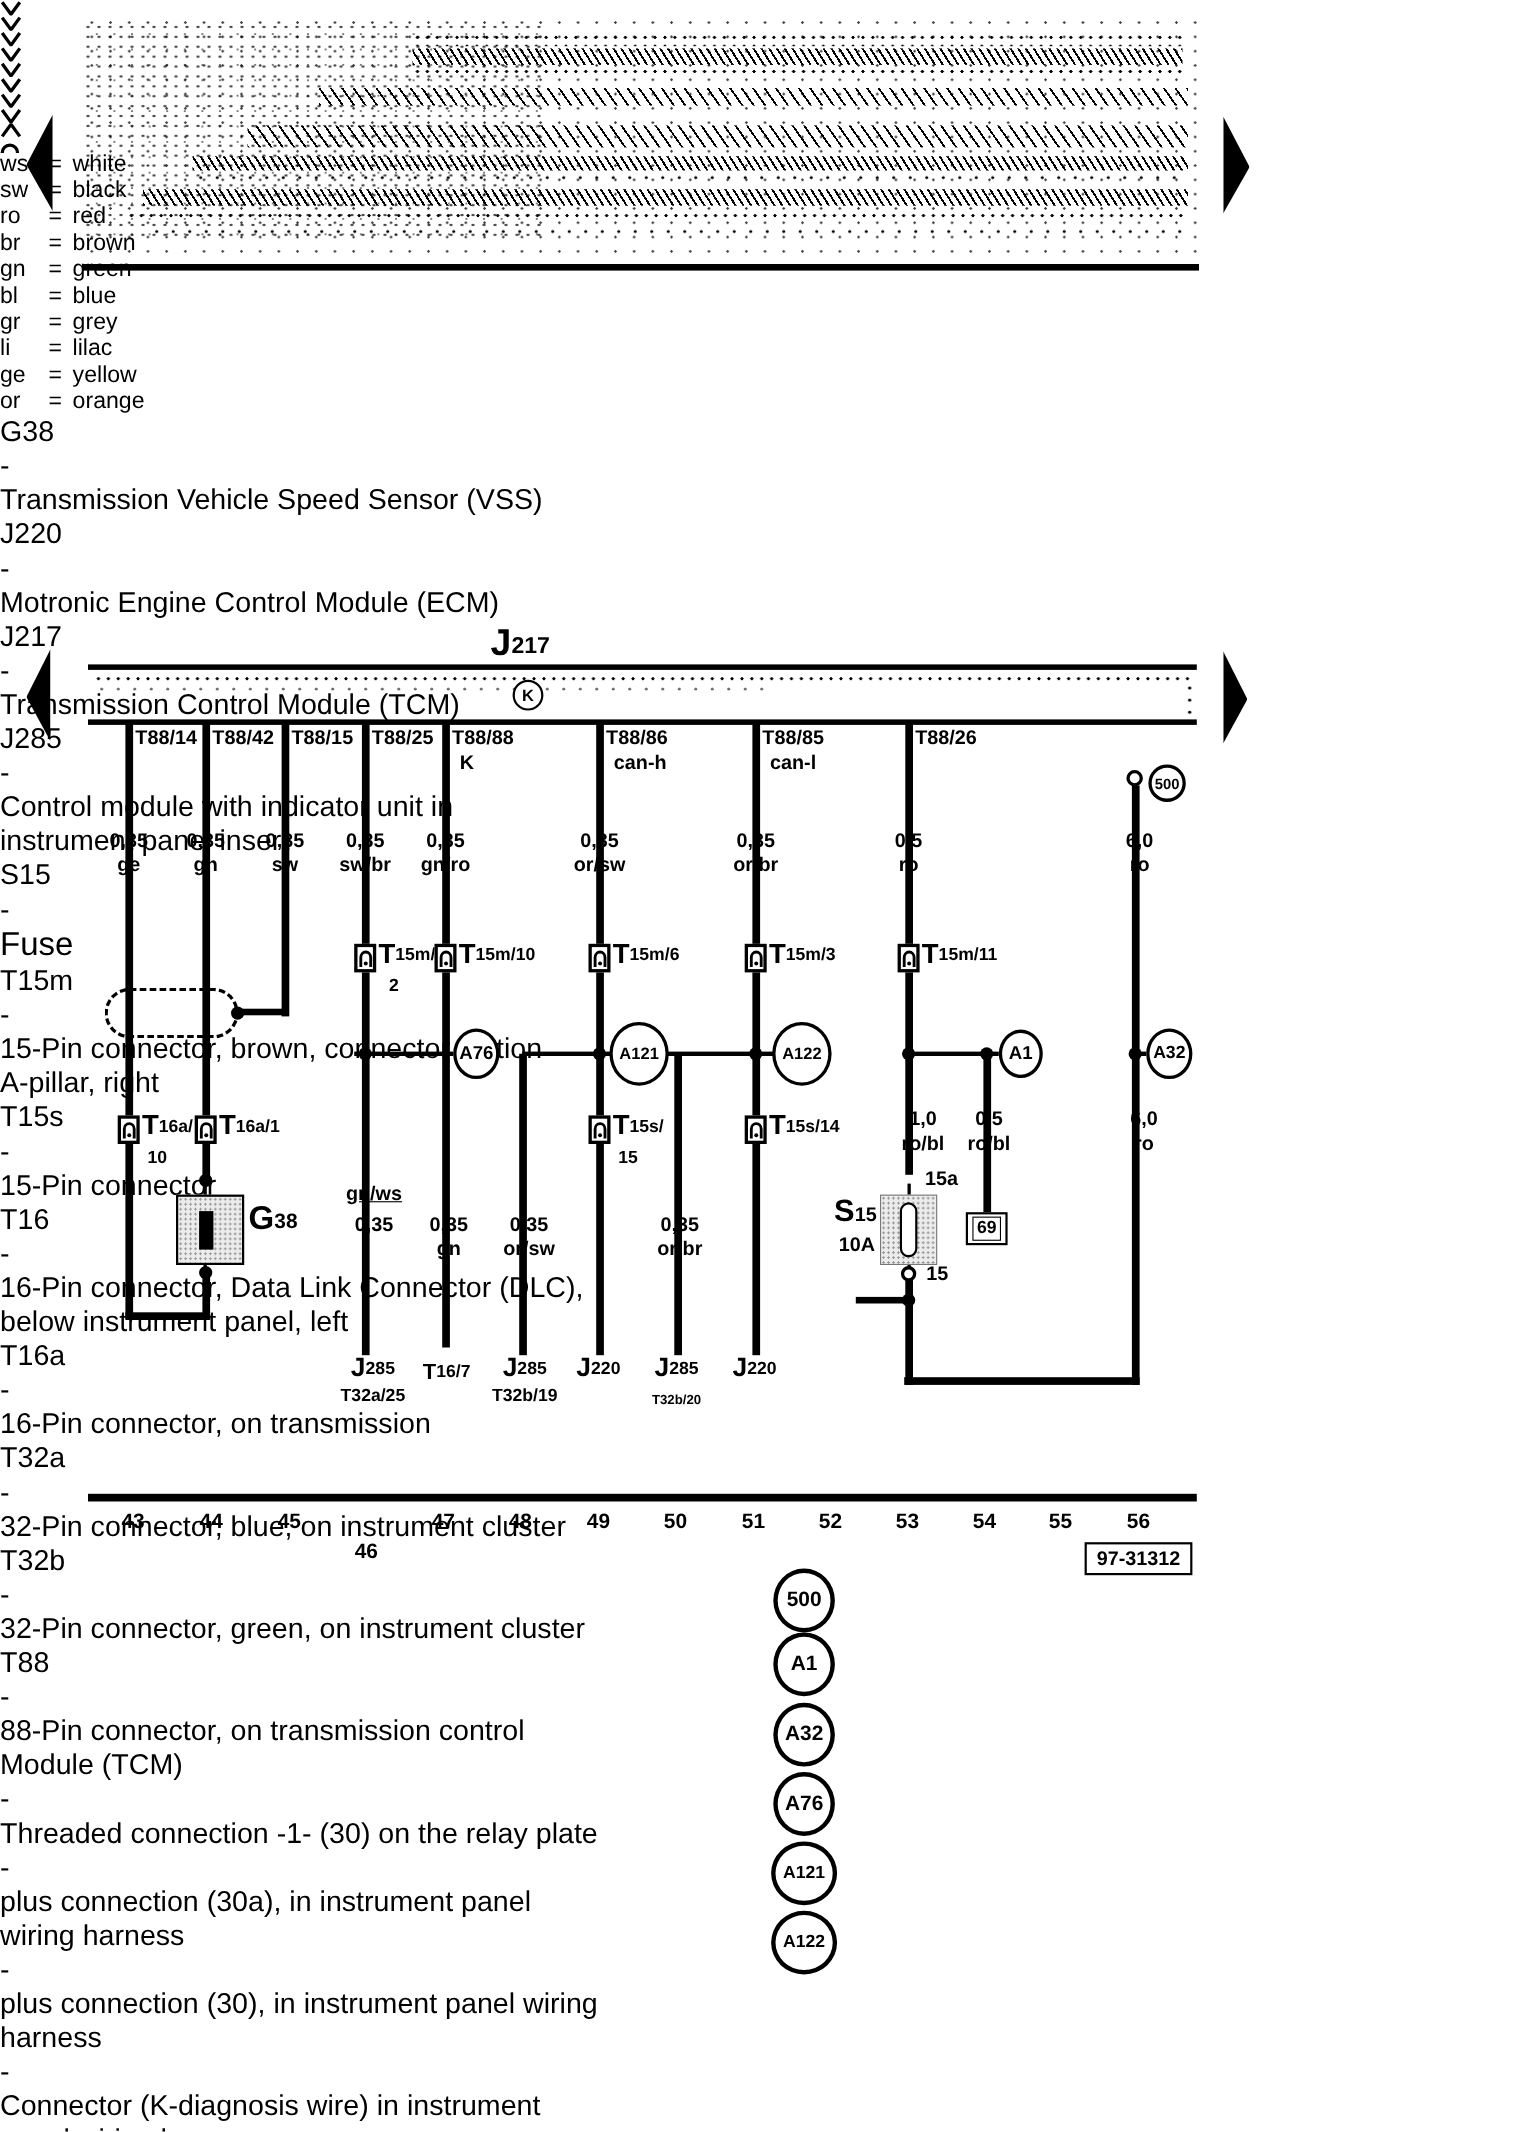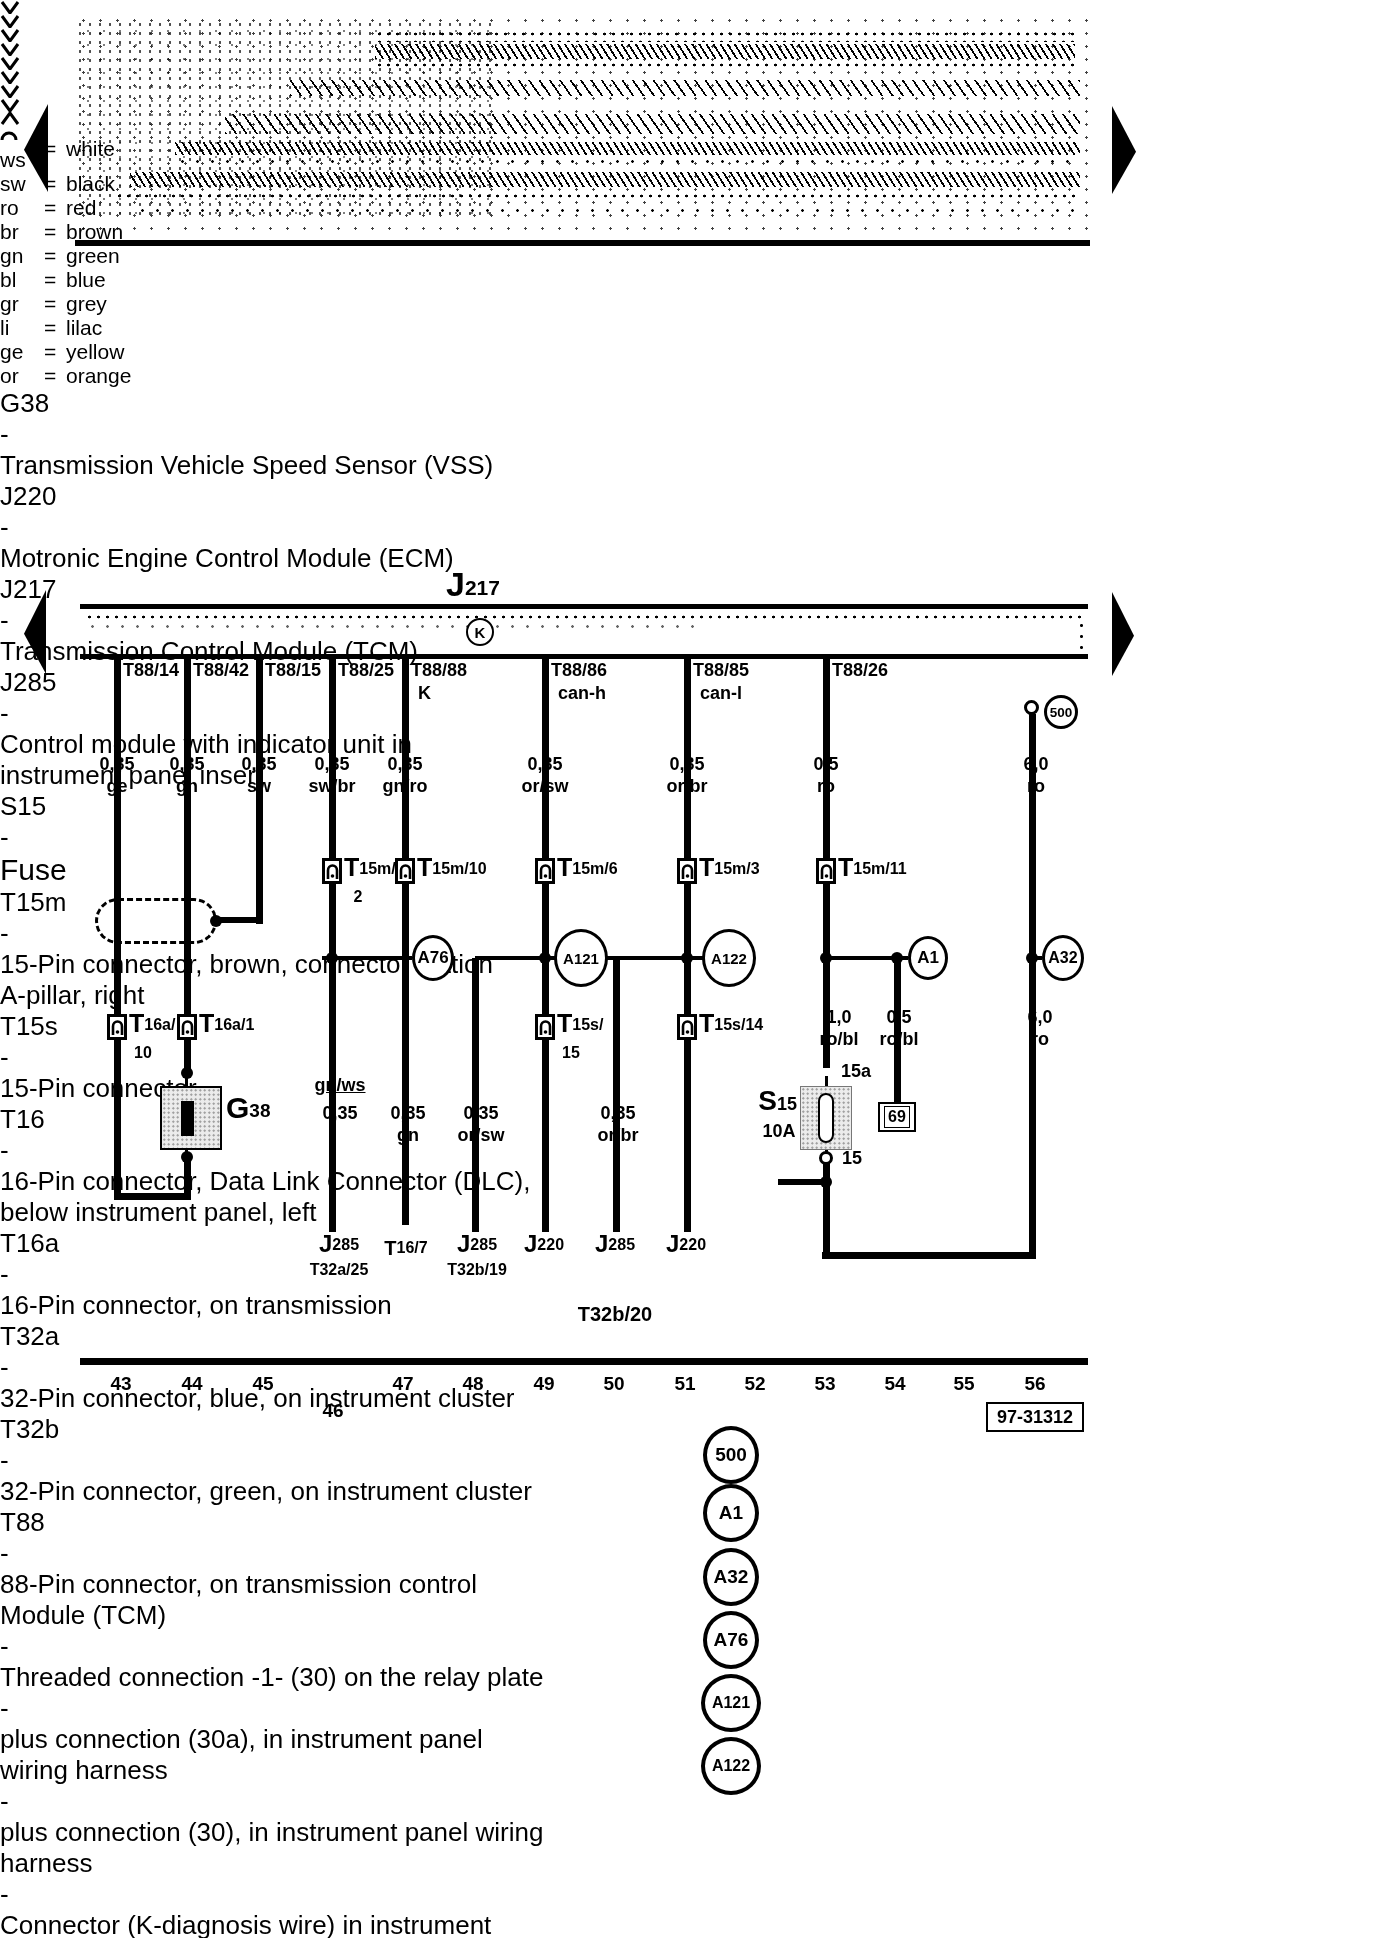--- a/index.html
+++ b/index.html
@@ -343,41 +343,41 @@
     </div>
     <div class="lbl" style="left: 407px; top: 1262px; width: 140px; text-align: center; font-size: 16px;">T32b/19</div>
     <div class="lblrow" style="left: 474px; top: 1234px; width: 140px; justify-content: center;">
       <span class="cbig" style="font-size: 24px;">J</span>
       <span class="csub" style="font-size: 16px;">220</span>
     </div>
     <div class="lblrow" style="left: 545px; top: 1234px; width: 140px; justify-content: center;">
       <span class="cbig" style="font-size: 24px;">J</span>
       <span class="csub" style="font-size: 16px;">285</span>
     </div>
-    <div class="lbl" style="left: 545px; top: 1304px; width: 140px; text-align: center; font-size: 20px;">T32b/20</div>
+    <div class="lbl" style="left: 545px; top: 1266px; width: 140px; text-align: center; font-size: 12px;">T32b/20</div>
     <div class="lblrow" style="left: 616px; top: 1234px; width: 140px; justify-content: center;">
       <span class="cbig" style="font-size: 24px;">J</span>
       <span class="csub" style="font-size: 16px;">220</span>
     </div>
     <div class="lbl" style="left: 51px; top: 1374px; width: 140px; text-align: center; font-size: 19px;">43</div>
     <div class="lbl" style="left: 122px; top: 1374px; width: 140px; text-align: center; font-size: 19px;">44</div>
     <div class="lbl" style="left: 193px; top: 1374px; width: 140px; text-align: center; font-size: 19px;">45</div>
     <div class="lbl" style="left: 263px; top: 1374px; width: 140px; text-align: center; font-size: 19px; margin-top: 27px;">46</div>
     <div class="lbl" style="left: 333px; top: 1374px; width: 140px; text-align: center; font-size: 19px;">47</div>
     <div class="lbl" style="left: 403px; top: 1374px; width: 140px; text-align: center; font-size: 19px;">48</div>
     <div class="lbl" style="left: 474px; top: 1374px; width: 140px; text-align: center; font-size: 19px;">49</div>
     <div class="lbl" style="left: 544px; top: 1374px; width: 140px; text-align: center; font-size: 19px;">50</div>
     <div class="lbl" style="left: 615px; top: 1374px; width: 140px; text-align: center; font-size: 19px;">51</div>
     <div class="lbl" style="left: 685px; top: 1374px; width: 140px; text-align: center; font-size: 19px;">52</div>
     <div class="lbl" style="left: 755px; top: 1374px; width: 140px; text-align: center; font-size: 19px;">53</div>
     <div class="lbl" style="left: 825px; top: 1374px; width: 140px; text-align: center; font-size: 19px;">54</div>
     <div class="lbl" style="left: 894px; top: 1374px; width: 140px; text-align: center; font-size: 19px;">55</div>
     <div class="lbl" style="left: 965px; top: 1374px; width: 140px; text-align: center; font-size: 19px;">56</div>
     <div style="left: 1206px; top: 1112px; width: 160px; display: flex; font-size: 21px;">
-      <span style="width: 44px; margin-top: 11px;">ws</span>
+      <span style="width: 44px;">ws</span>
       <span style="width: 22px;">=</span>
       <span>white</span>
     </div>
     <div style="left: 1206px; top: 1137.4px; width: 160px; display: flex; font-size: 21px;">
       <span style="width: 44px;">sw</span>
       <span style="width: 22px;">=</span>
       <span>black</span>
     </div>
     <div style="left: 1206px; top: 1162.8px; width: 160px; display: flex; font-size: 21px;">
       <span style="width: 44px;">ro</span>

